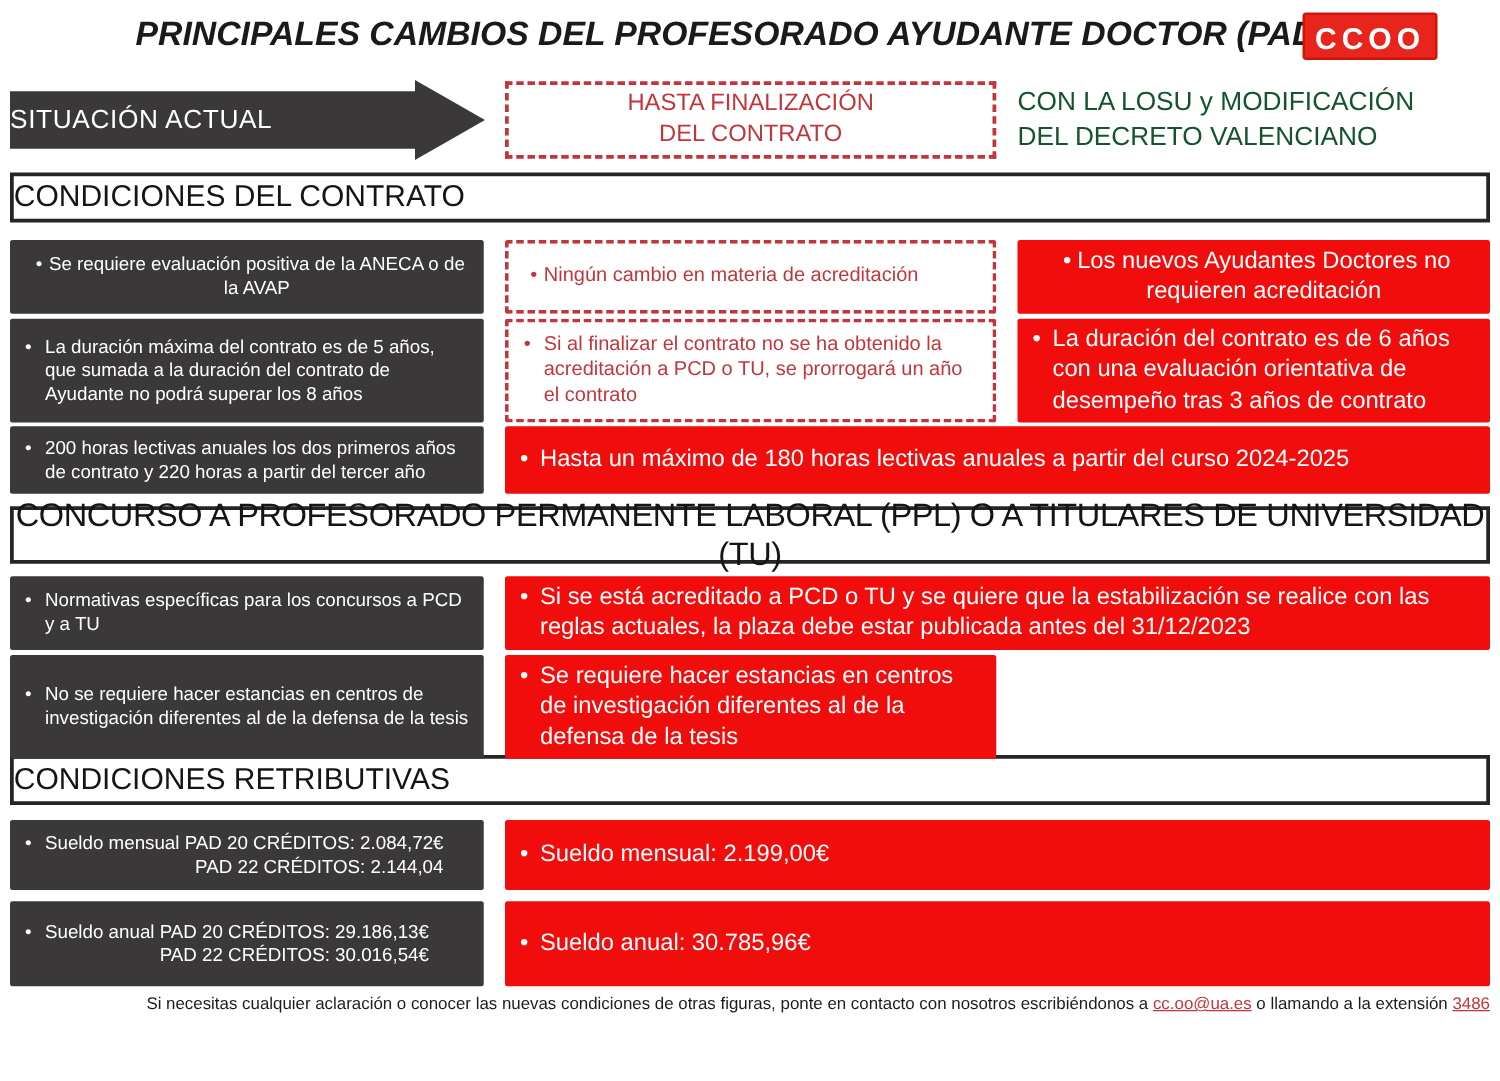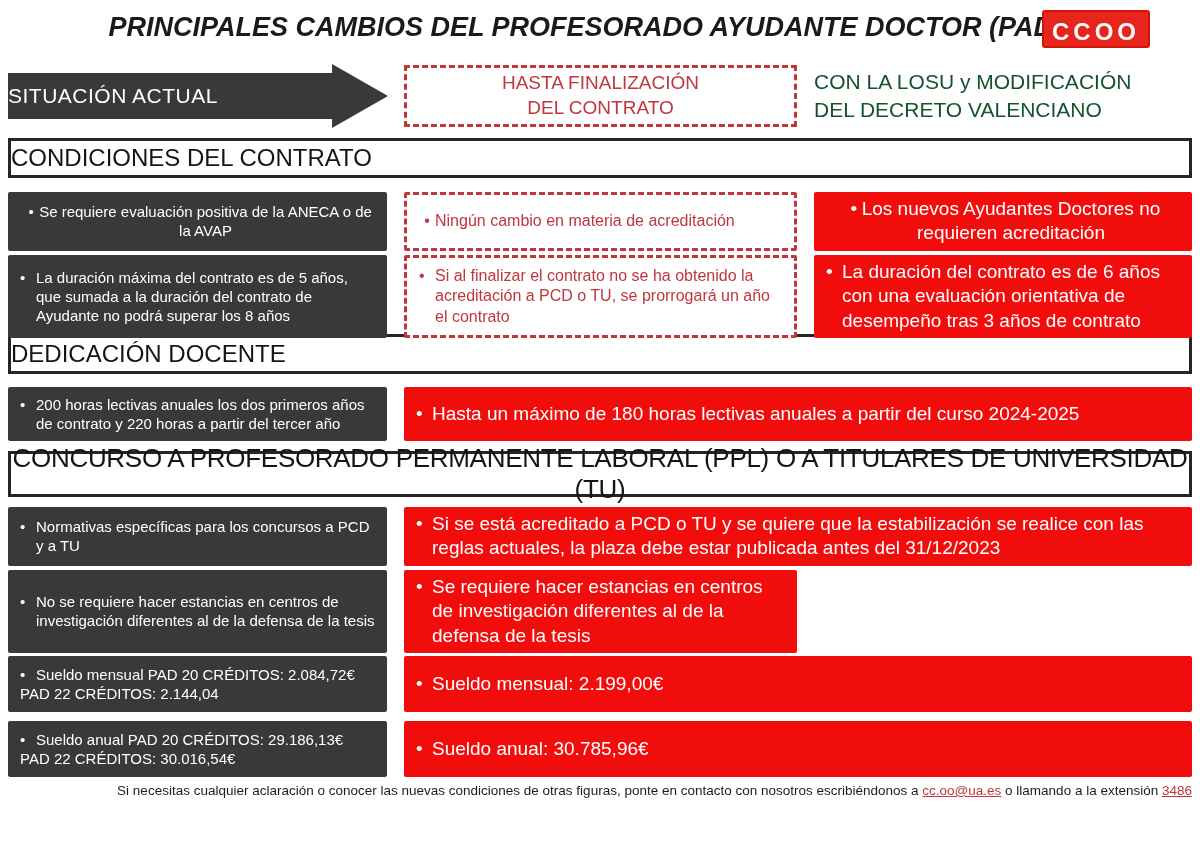--- a/index.html
+++ b/index.html
@@ -42,30 +42,30 @@
   
   .cell { display: flex; align-items: center; padding: 5px 12px; font-size: 15px;
           line-height: 1.28; border-radius: 2px; }
   .dark { background: #3a3838; color: #ffffff; }
   .reds { background: #f20d0d; color: #ffffff; font-size: 19px; }
   .dash { background: #ffffff; border: 3px dashed #c0363c; color: #c0363c; font-size: 16px; }
   .wide { grid-column: 2 / 4; }
   .bl { padding-left: 16px; }
   .bl::before { content: "•"; display: inline-block; width: 16px; margin-left: -16px; }
   .salary-inner { width: fit-content; }
-  .salary-inner .l2 { text-align: left; }
+  .salary-inner .l2 { text-align: right; }
 
   
   .hc1 { height: 51px; margin-top: 14px; text-align: center; }
   .hc2 { height: 73px; margin-top: 12px; }
   .hd1 { height: 54px; margin-top: 13px; }
   .hk1 { height: 55px; margin-top: 10px; }
   .hk2 { height: 74px; margin-top: 8px; }
   .hr1 { height: 56px; margin-top: 12px; }
-  .hr2 { height: 56px; margin-top: 9px; }
+  .hr2 { height: 68px; margin-top: 9px; }
   .mt10 { margin-top: 10px; } .mt6 { margin-top: 6px; }
 
   
   .footer { margin-top: 6px; text-align: right; font-size: 13.5px; color: #1c1c1c; }
   .footer a { color: #c0363c; text-decoration: underline; cursor: pointer; }
 </style>
 </head>
 <body>
 
 <div class="page">
@@ -115,23 +115,20 @@
       <div class="bl">La duración máxima del contrato es de 5 años, que sumada a la duración del contrato de Ayudante no podrá superar los 8 años</div>
     </div>
     <div class="cell dash">
       <div class="bl">Si al finalizar el contrato no se ha obtenido la acreditación a PCD o TU, se prorrogará un año el contrato</div>
     </div>
     <div class="cell reds">
       <div class="bl">La duración del contrato es de 6 años con una evaluación orientativa de desempeño tras 3 años de contrato</div>
     </div>
   </div>
 
-  <div class="section-header sh-normal mt6">
-    <span>DEDICACIÓN DOCENTE</span>
-  </div>
 
   <div class="row hd1">
     <div class="cell dark">
       <div class="bl">200 horas lectivas anuales los dos primeros años de contrato y 220 horas a partir del tercer año</div>
     </div>
     <div class="cell reds wide">
       <div class="bl">Hasta un máximo de 180 horas lectivas anuales a partir del curso 2024-2025</div>
     </div>
   </div>
 
@@ -150,20 +147,23 @@
 
   <div class="row hk2">
     <div class="cell dark">
       <div class="bl">No se requiere hacer estancias en centros de investigación diferentes al de la defensa de la tesis</div>
     </div>
     <div class="cell reds">
       <div class="bl">Se requiere hacer estancias en centros de investigación diferentes al de la defensa de la tesis</div>
     </div>
   </div>
 
+  <div class="section-header sh-normal mt6">
+    <span>CONDICIONES RETRIBUTIVAS</span>
+  </div>
 
   <div class="row hr1">
     <div class="cell dark">
       <div class="salary-inner">
         <div class="bl l1">Sueldo mensual PAD 20 CRÉDITOS: 2.084,72€</div>
         <div class="l2">PAD 22 CRÉDITOS: 2.144,04</div>
       </div>
     </div>
     <div class="cell reds wide">
       <div class="bl">Sueldo mensual: 2.199,00€</div>

